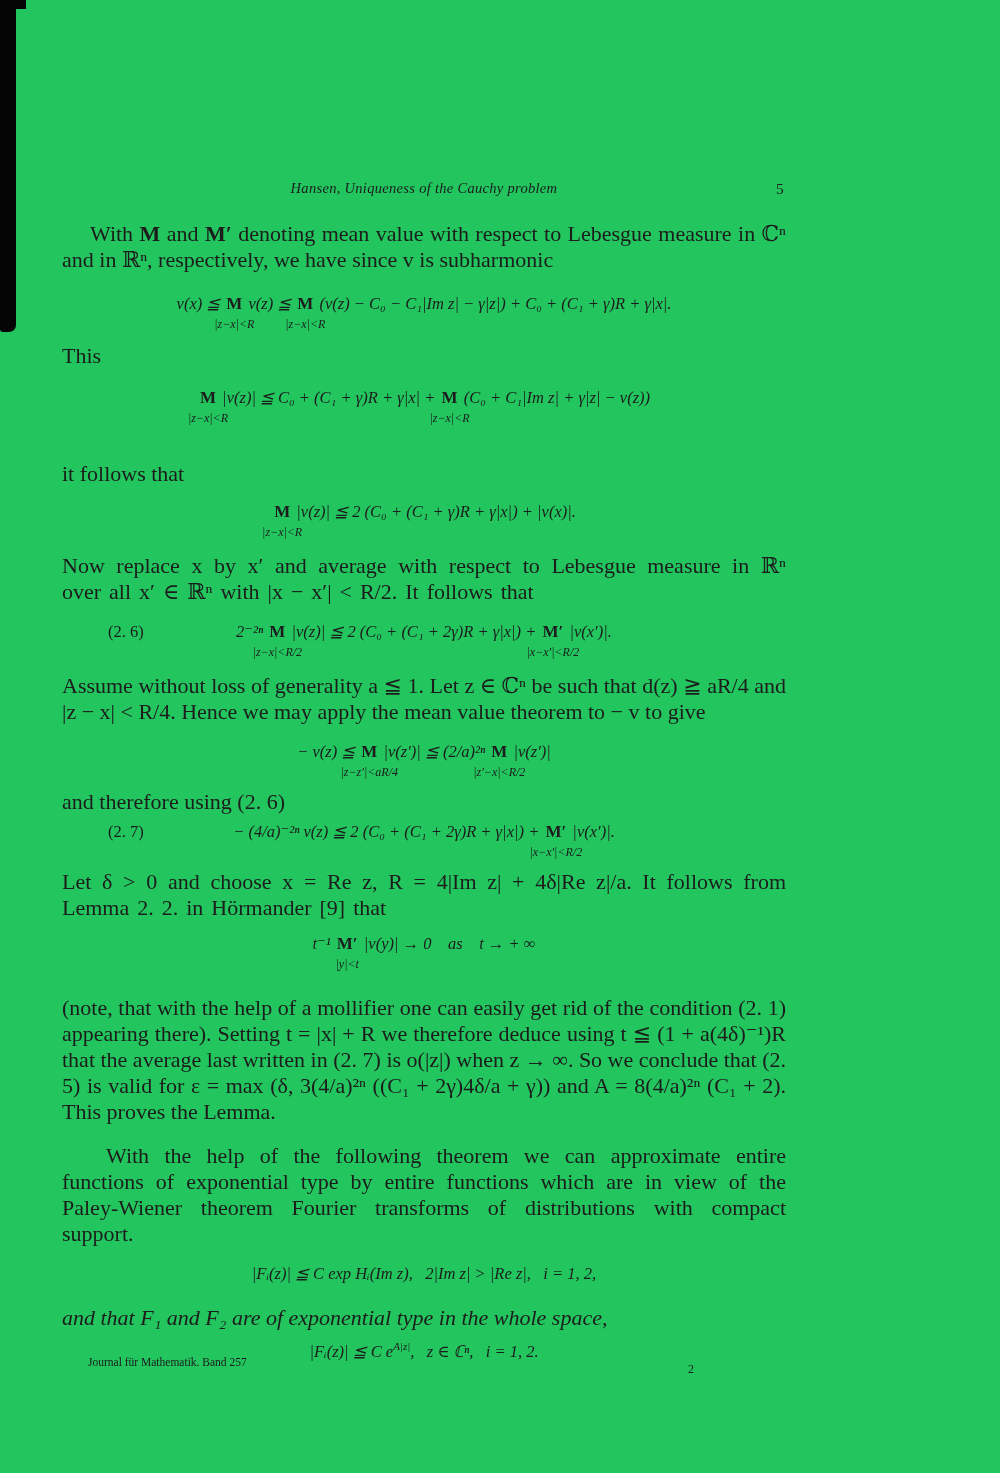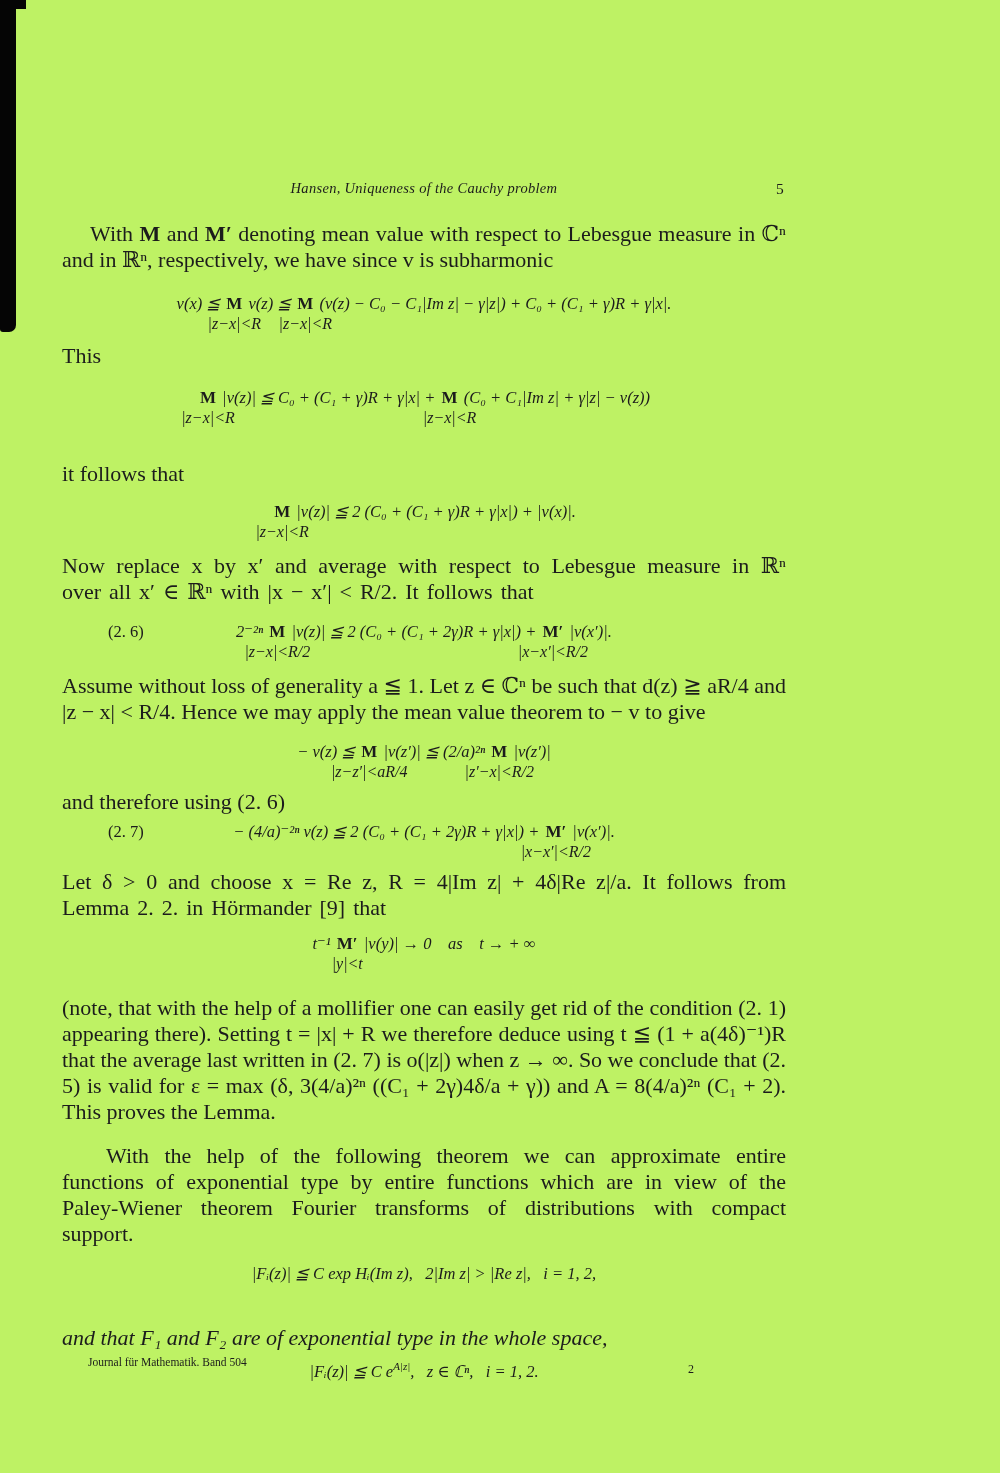--- a/index.html
+++ b/index.html
@@ -1,19 +1,19 @@
 <!DOCTYPE html>
 <html><head>
 <meta charset="utf-8">
 <style>
   html,body{margin:0;padding:0;background:#e8e8e8;}
   .page{
     position:relative;
     width:1000px;height:1473px;
-    background:#bef264;
+    background:#22c55e;
     color:#1c1c1c;
     font-family:"Liberation Serif","DejaVu Serif",serif;
     overflow:hidden;
   }
   .scan-bar{position:absolute;left:0;top:0;width:16px;height:332px;background:#050505;border-radius:0 0 7px 3px;}
   .scan-bar-top{position:absolute;left:0;top:0;width:26px;height:9px;background:#050505;}
   .content{position:absolute;left:62px;top:178px;width:724px;}
   .running-header{position:relative;text-align:center;font-style:italic;font-size:14.5px;line-height:21px;letter-spacing:.3px;}
   .rh-page{position:absolute;right:2px;top:0;font-style:normal;font-size:15.5px;}
   .para{margin:0;font-size:22px;line-height:26px;text-align:justify;}
@@ -22,21 +22,21 @@
   .italic{font-style:italic;}
   .ws2{word-spacing:2.5px;}
   .ws3{word-spacing:4px;}
   .bm{font-weight:bold;}
   .formula{position:relative;text-align:center;font-size:16.5px;line-height:22px;padding-bottom:16px;}
   .ft{font-style:italic;}
   .fsup{font-size:11px;font-style:italic;}
   .eqlabel{position:absolute;left:46px;top:0;font-style:normal;}
   .mop{display:inline-block;position:relative;text-align:center;font-style:normal;margin:0 2px;}
   .mop .op{font-weight:bold;font-size:17px;}
-  .mop .under{position:absolute;left:50%;top:20px;transform:translateX(-50%);font-size:16px;font-style:italic;white-space:nowrap;}
+  .mop .under{position:absolute;left:50%;top:20px;transform:translateX(-50%);font-size:12px;font-style:italic;white-space:nowrap;}
   .footer-line{position:absolute;left:88px;top:1356px;font-size:11.5px;}
   .footer-mark{position:absolute;left:688px;top:1362px;font-size:12px;}
 </style>
 </head>
 <body>
 
 <div class="page">
   <div class="scan-bar"></div>
   <div class="scan-bar-top"></div>
 
@@ -75,21 +75,21 @@
 
     <div class="formula" style="margin-top:12px"><span class="ft">t⁻¹ </span><span class="mop"><span class="op">M′</span><span class="under">|y|&lt;t</span></span><span class="ft"> |v(y)| → 0 as t → + ∞</span></div>
 
     <p class="para" style="margin-top:24px">(note, that with the help of a mollifier one can easily get rid of the condition (2. 1) appearing there). Setting t = |x| + R we therefore deduce using t ≦ (1 + a(4δ)⁻¹)R that the average last written in (2. 7) is o(|z|) when z → ∞. So we conclude that (2. 5) is valid for ε = max (δ, 3(4/a)²ⁿ ((C₁ + 2γ)4δ/a + γ)) and A = 8(4/a)²ⁿ (C₁ + 2). This proves the Lemma.</p>
 
     <p class="para indent-lg ws2" style="margin-top:18px">With the help of the following theorem we can approximate entire functions of exponential type by entire functions which are in view of the Paley-Wiener theorem Fourier transforms of distributions with compact support.</p>
 
 
     <div class="formula" style="margin-top:16px"><span class="ft">|Fᵢ(z)| ≦ C exp Hᵢ(Im z),  2|Im z| &gt; |Re z|,  i = 1, 2,</span></div>
 
-    <p class="para italic" style="margin-top:24px">and that F₁ and F₂ are of exponential type in the whole space,</p>
+    <p class="para italic" style="margin-top:4px">and that F₁ and F₂ are of exponential type in the whole space,</p>
 
     <div class="formula" style="margin-top:4px"><span class="ft">|Fᵢ(z)| ≦ C e</span><sup class="fsup">A|z|</sup><span class="ft">,  z ∈ ℂⁿ,  i = 1, 2.</span></div>
 
   </div>
 
-  <div class="footer-line">Journal für Mathematik. Band 504</div>
+  <div class="footer-line">Journal für Mathematik. Band 257</div>
   <div class="footer-mark">2</div>
 </div>
 
 </body></html>

